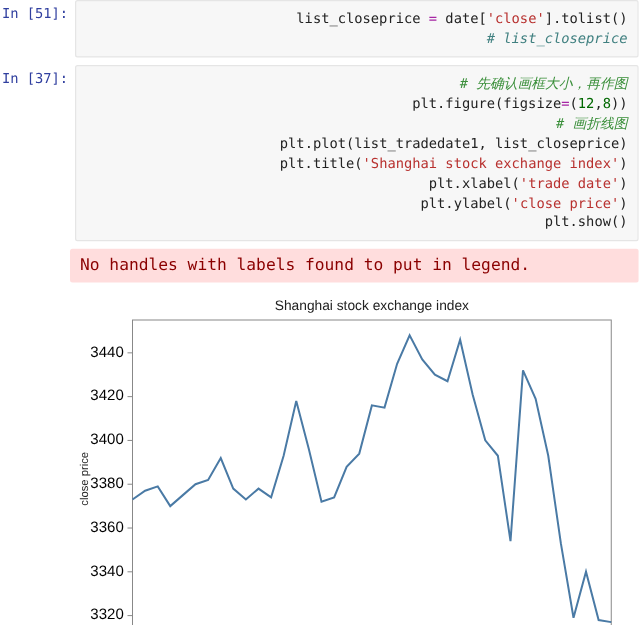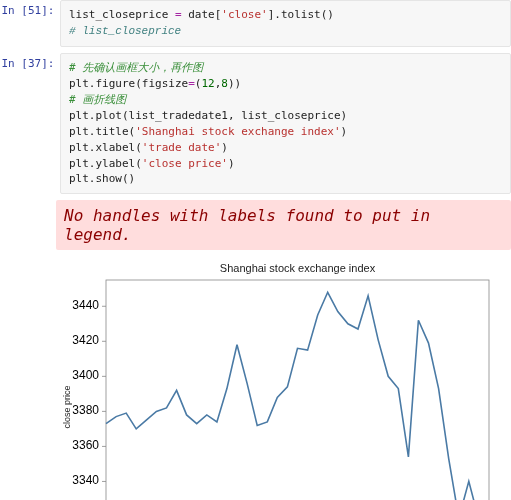--- a/index.html
+++ b/index.html
@@ -29,44 +29,43 @@
     background: #f7f7f7;
     border: 1px solid #e5e5e5;
     border-radius: 2px;
     padding: 6px 8px;
     font-family: "Menlo", "DejaVu Sans Mono", monospace;
     font-size: 11px;
     line-height: 1.45;
     white-space: pre;
     overflow: hidden;
   }
-  .code-line { display: block; }
-  .c-comment { color: #408080; font-style: italic; font-family: Liberation Mono, monospace; }
+  .code-line { display: block; text-align: right; }
+  .c-comment { color: #408080; font-style: italic; }
   .c-comment-cn { color: #3a8f3a; font-style: italic; margin-top: 24px; }
   .c-ident { color: #222; }
   .c-op { color: #a626a4; }
   .c-string { color: #b8312f; }
   .c-num { color: #006800; }
   .output-row {
     display: flex;
     margin-bottom: 4px;
   }
   .output-prompt {
     width: 56px;
     flex-shrink: 0;
   }
   .stderr {
     flex: 1;
     background: #fdd;
     color: #8b0000;
     padding: 6px 8px;
     font-family: "Menlo", "DejaVu Sans Mono", monospace;
-    font-size: 16px;
+    font-size: 13px;
     border-radius: 2px;
-    font-style: italic;
   }
   .chart-row .chart-wrap {
     flex: 1;
     padding: 4px 0 0 0;
   }
   .chart-wrap svg { display: block; }
   .title { font-size: 11px; fill: #222; text-anchor: middle; }
   .ylabel { font-size: 9px; fill: #222; text-anchor: middle; }
   .xlabel { font-size: 9px; fill: #222; text-anchor: middle; }
 </style>

